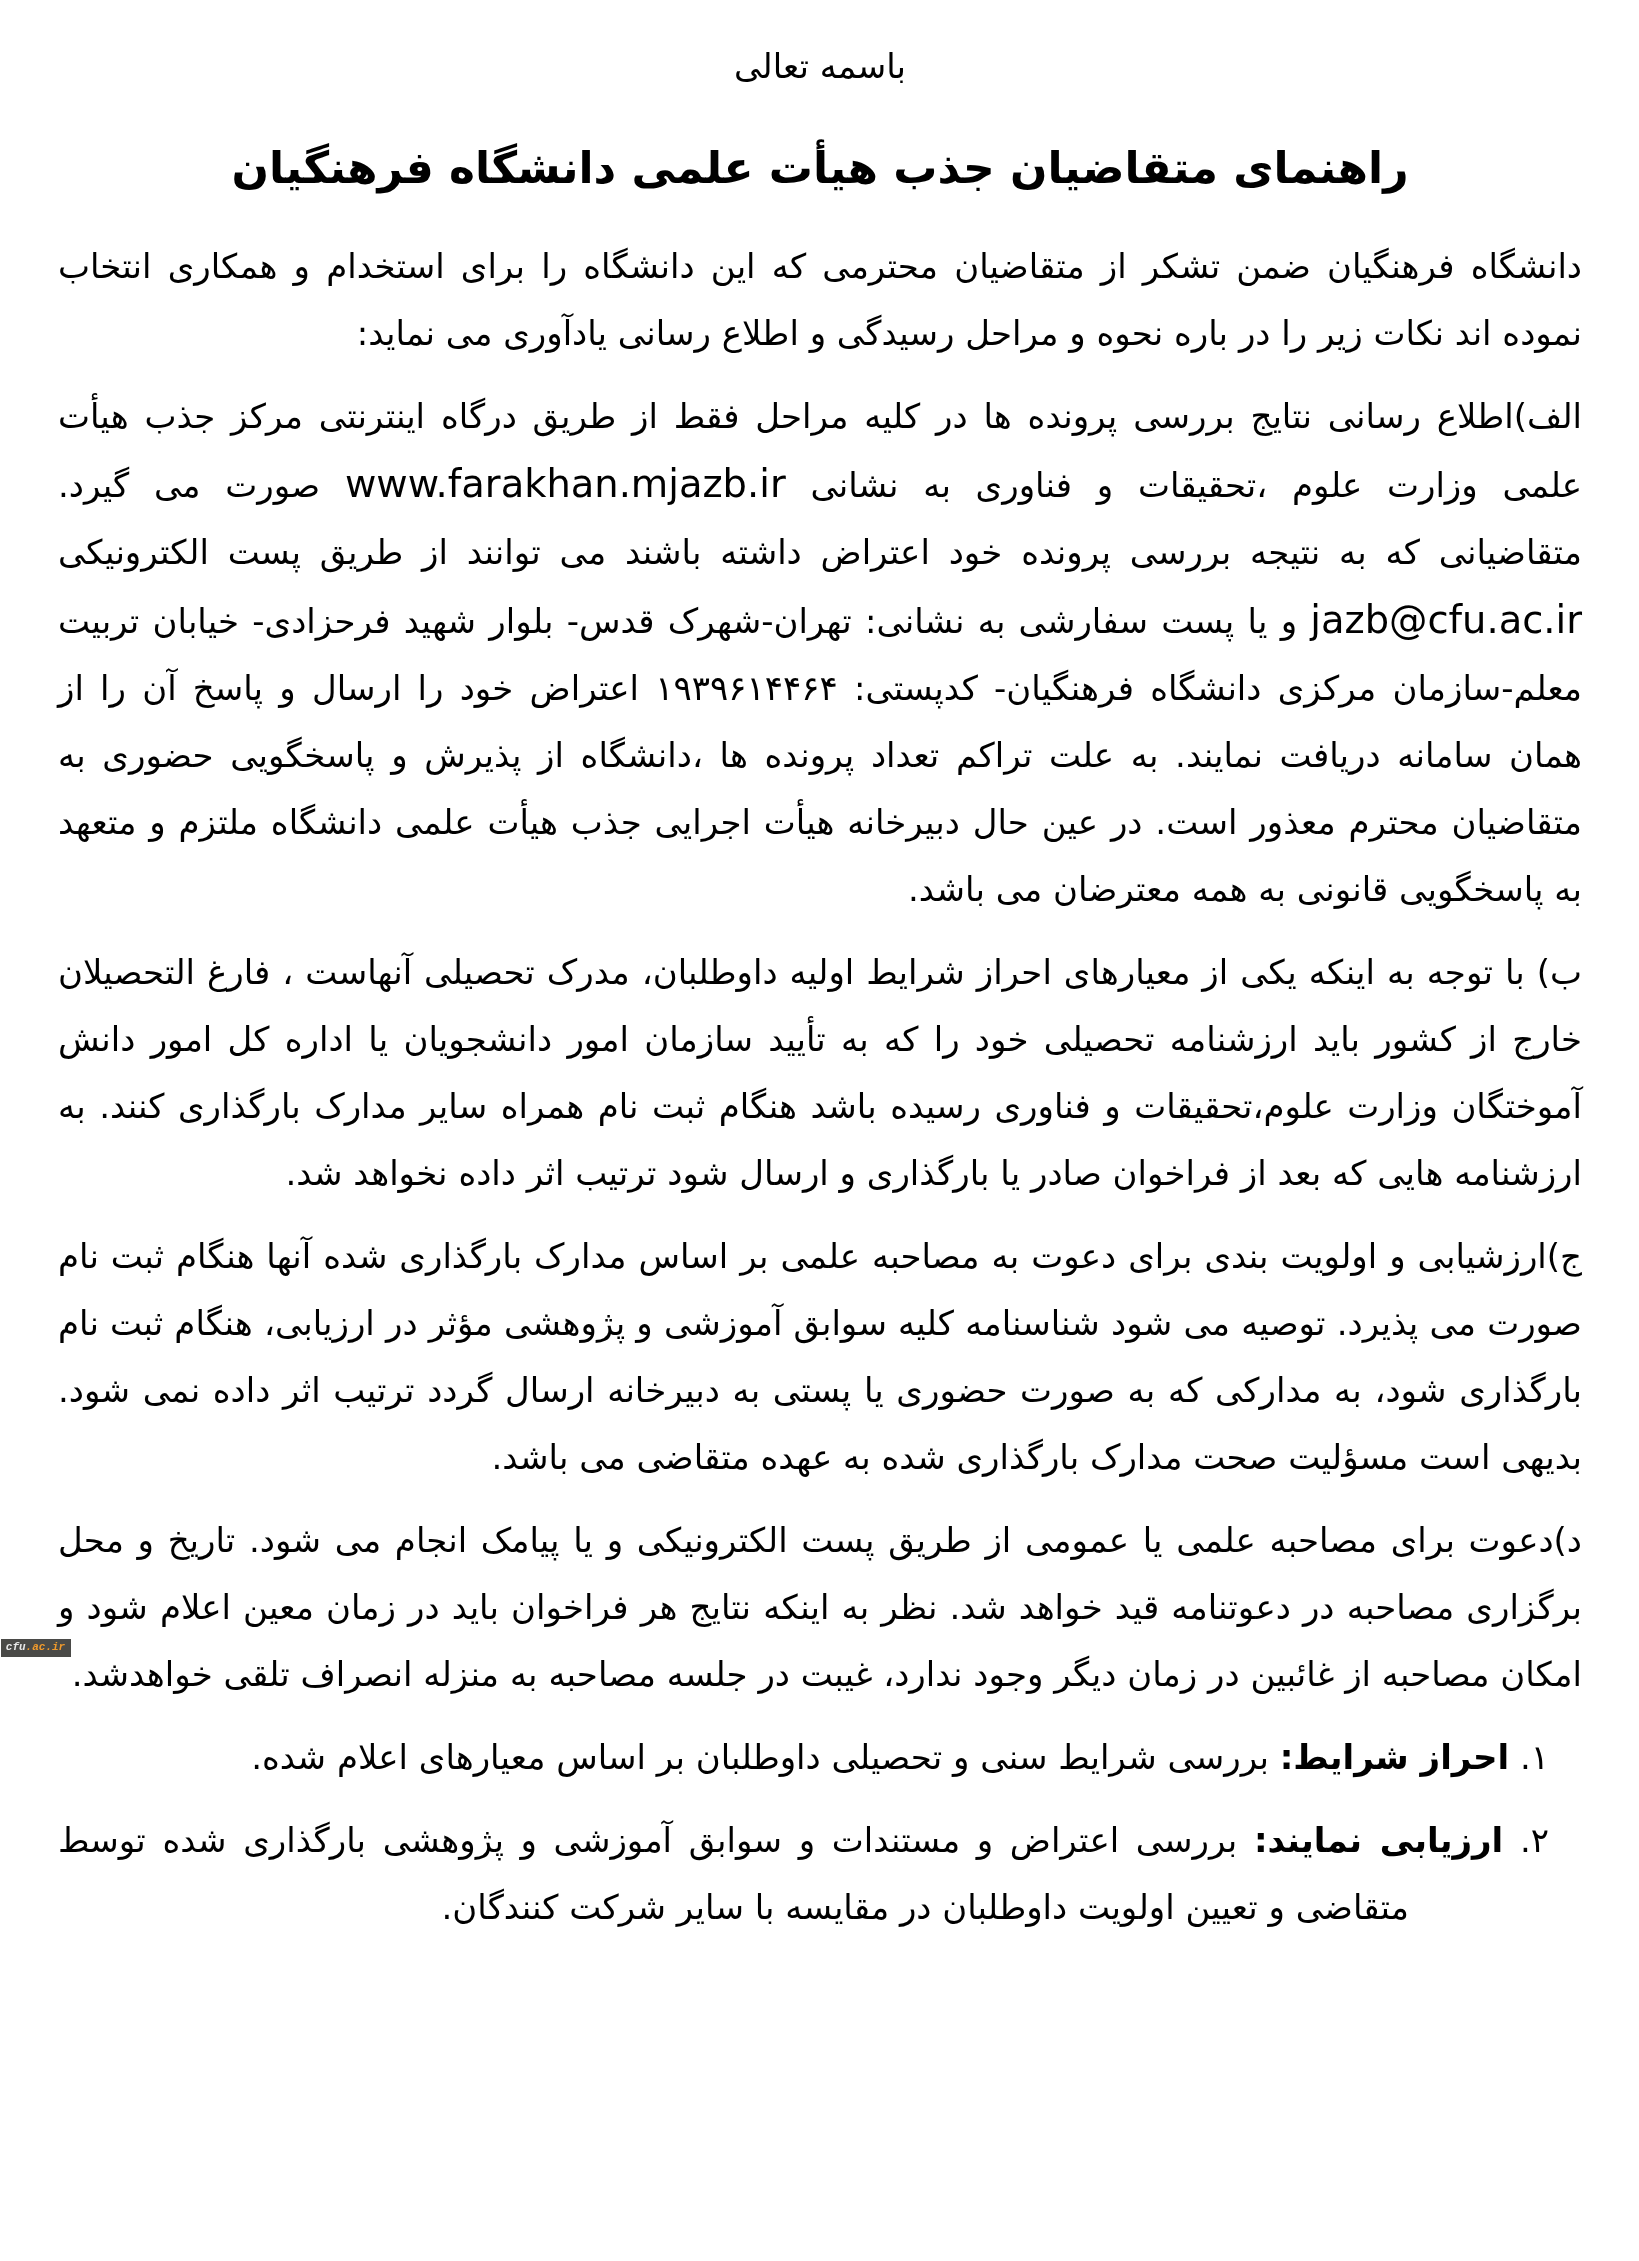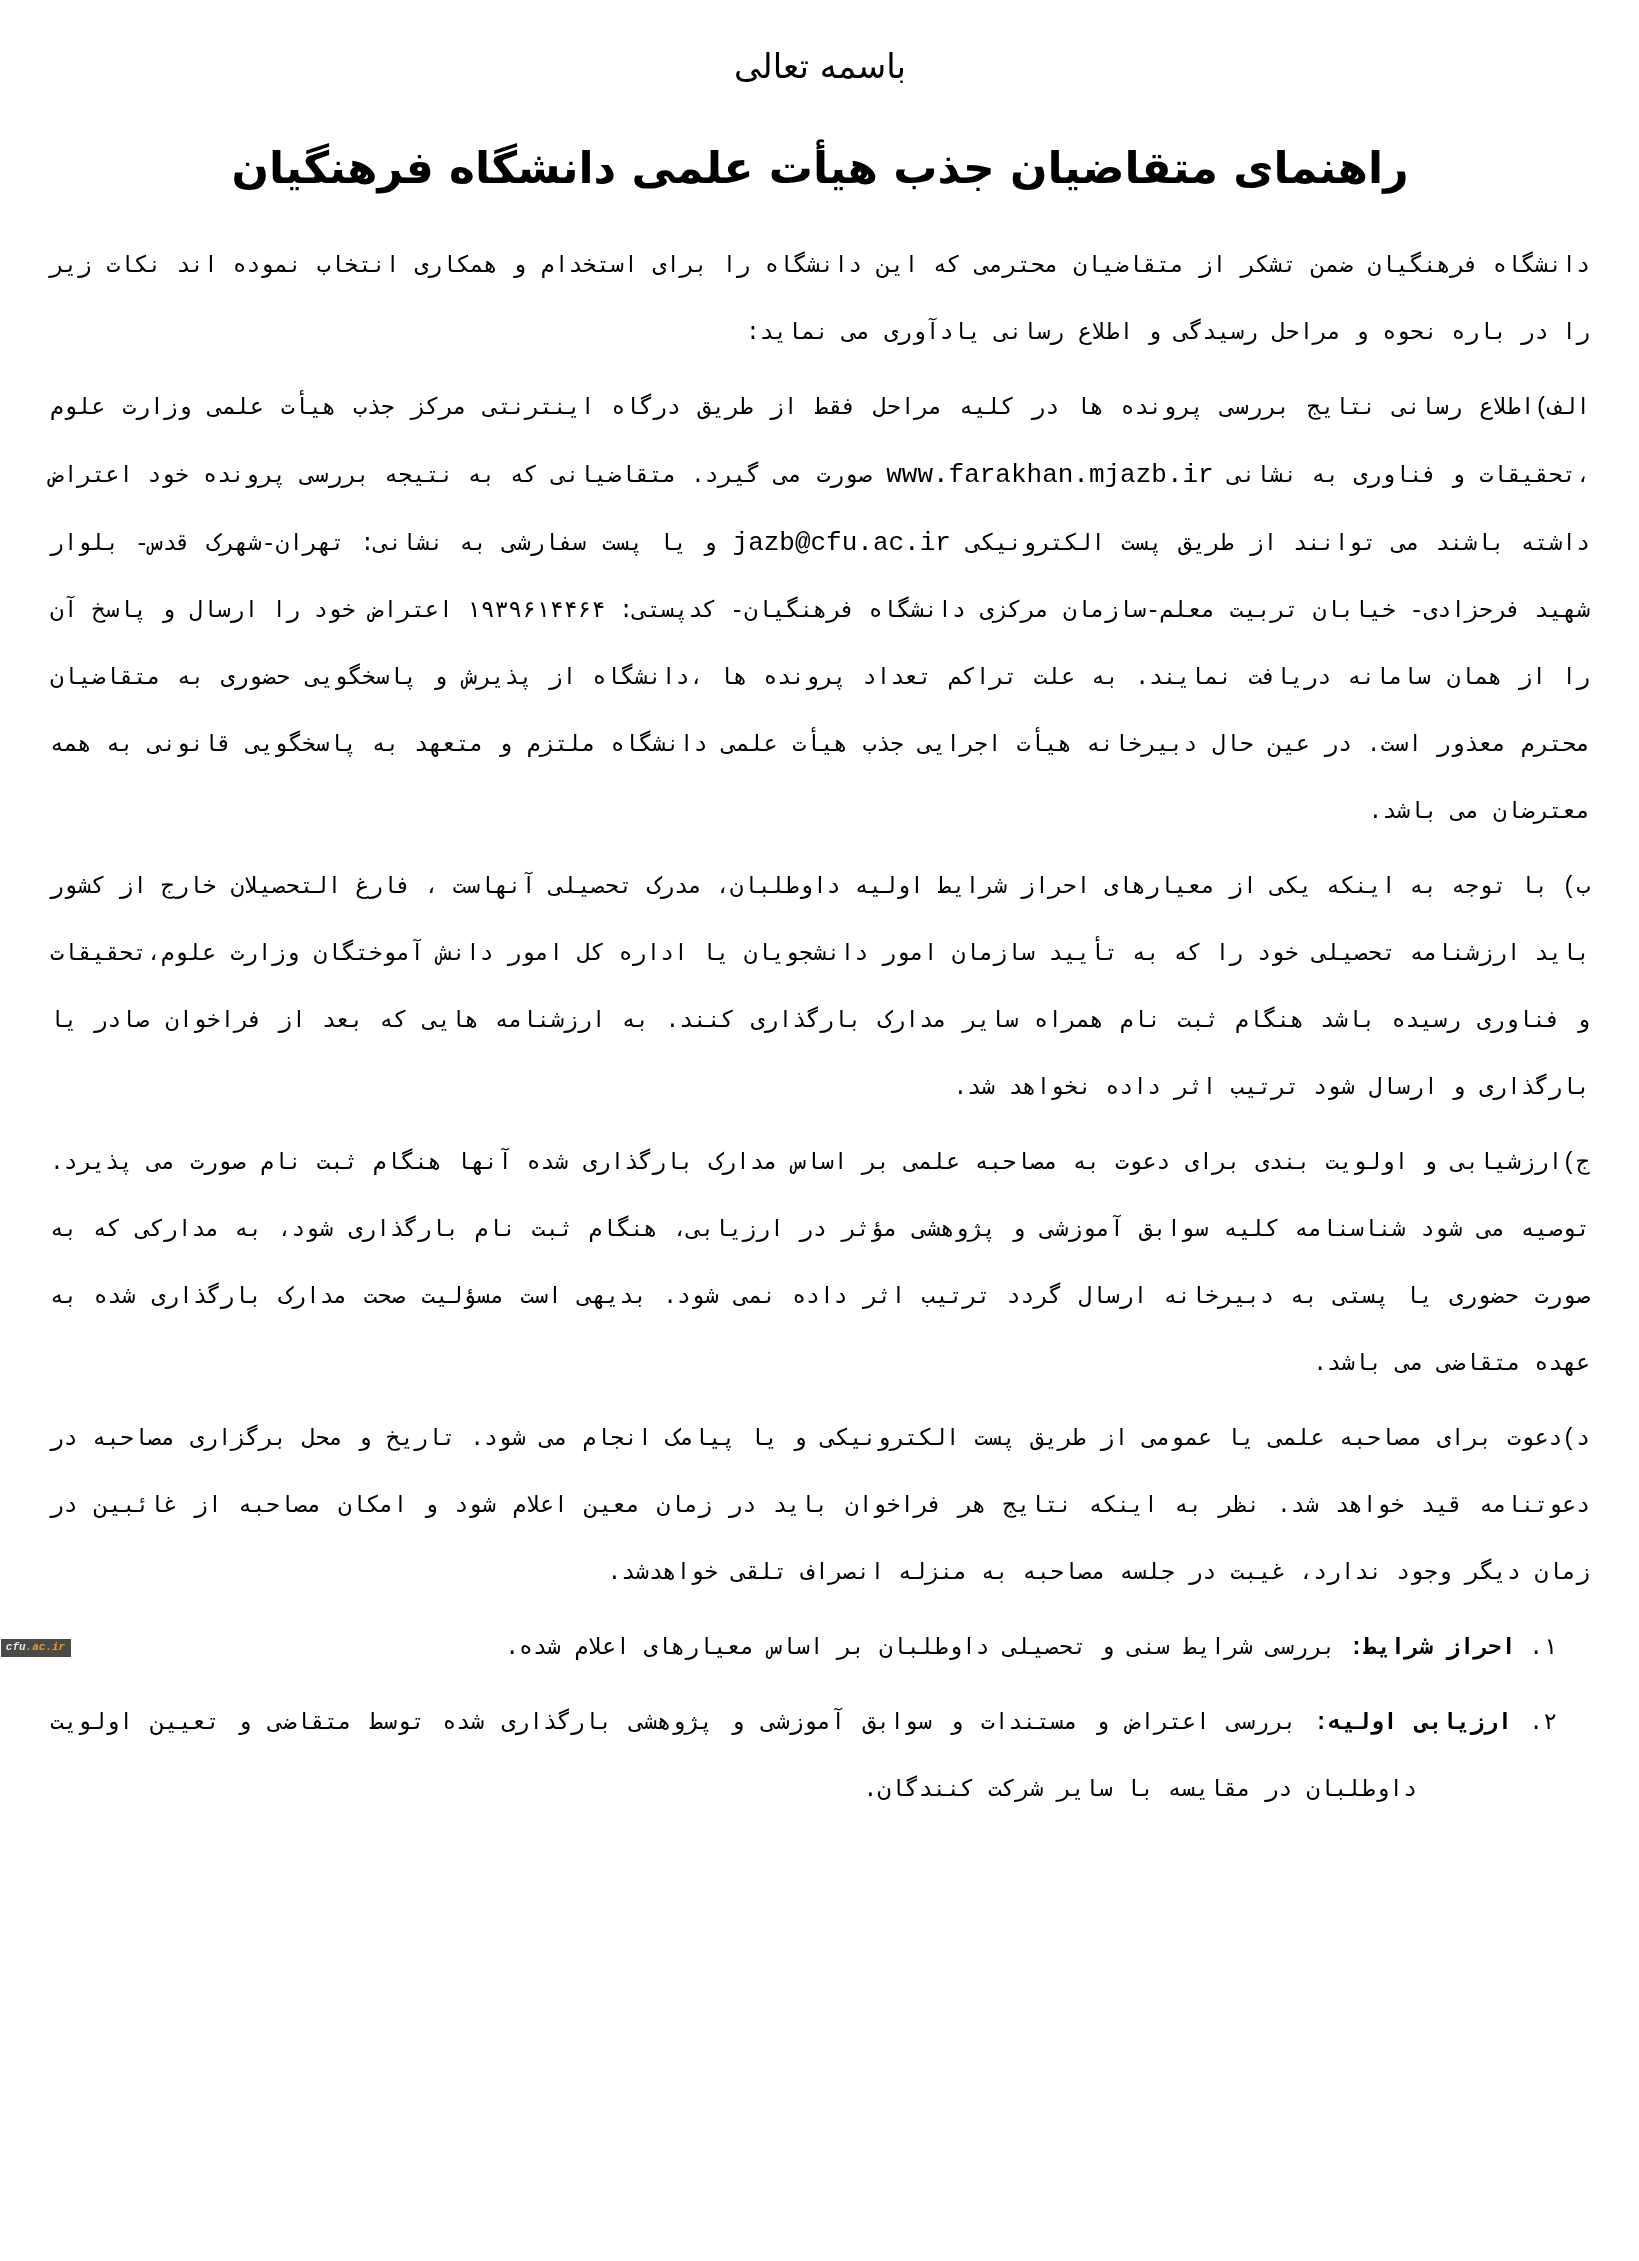--- a/index.html
+++ b/index.html
@@ -31,25 +31,24 @@
     margin-top: 19px;
   }
   .title {
     text-align: center;
     font-size: 44px;
     line-height: 61px;
     font-weight: bold;
     margin: 45px 0 35px 0;
   }
   .para {
-    font-size: 23px;
+    font-size: 34px;
     line-height: 67px;
     text-align: justify;
-    margin: 8px;
-    font-family: Liberation Mono, monospace;
+    margin: 16px;
   }
   
   .para.list-item {
     padding-right: 173px;
     text-indent: -140px;
   }
   .seg-fa { }
   .seg-bold { font-weight: bold; }
   .seg-num { }
   .seg-latin {
@@ -82,18 +81,18 @@
 
   <h1 class="title">راهنمای متقاضیان جذب هیأت علمی دانشگاه فرهنگیان</h1>
 
   <div id="paragraphs">
       <div class="para"><span class="seg-fa">دانشگاه فرهنگیان ضمن تشکر از متقاضیان محترمی که این دانشگاه را برای استخدام و همکاری انتخاب نموده اند نکات زیر را در باره نحوه و مراحل رسیدگی و اطلاع رسانی یادآوری می نماید:</span></div>
       <div class="para"><span class="seg-fa">الف)اطلاع رسانی نتایج بررسی پرونده ها در کلیه مراحل فقط از طریق درگاه اینترنتی مرکز جذب هیأت علمی وزارت علوم ،تحقیقات و فناوری به نشانی </span><span class="seg-latin">www.farakhan.mjazb.ir</span><span class="seg-fa"> صورت می گیرد. متقاضیانی که به نتیجه بررسی پرونده خود اعتراض داشته باشند می توانند از طریق پست الکترونیکی </span><span class="seg-latin">jazb@cfu.ac.ir</span><span class="seg-fa"> و یا پست سفارشی به نشانی: تهران-شهرک قدس- بلوار شهید فرحزادی- خیابان تربیت معلم-سازمان مرکزی دانشگاه فرهنگیان- کدپستی: ۱۹۳۹۶۱۴۴۶۴ اعتراض خود را ارسال و پاسخ آن را از همان سامانه دریافت نمایند. به علت تراکم تعداد پرونده ها ،دانشگاه از پذیرش و پاسخگویی حضوری به متقاضیان محترم معذور است. در عین حال دبیرخانه هیأت اجرایی جذب هیأت علمی دانشگاه ملتزم و متعهد به پاسخگویی قانونی به همه معترضان می باشد.</span></div>
       <div class="para"><span class="seg-fa">ب) با توجه به اینکه یکی از معیارهای احراز شرایط اولیه داوطلبان، مدرک تحصیلی آنهاست ، فارغ التحصیلان خارج از کشور باید ارزشنامه تحصیلی خود را که به تأیید سازمان امور دانشجویان یا اداره کل امور دانش آموختگان وزارت علوم،تحقیقات و فناوری رسیده باشد هنگام ثبت نام همراه سایر مدارک بارگذاری کنند. به ارزشنامه هایی که بعد از فراخوان صادر یا بارگذاری و ارسال شود ترتیب اثر داده نخواهد شد.</span></div>
       <div class="para"><span class="seg-fa">ج)ارزشیابی و اولویت بندی برای دعوت به مصاحبه علمی بر اساس مدارک بارگذاری شده آنها هنگام ثبت نام صورت می پذیرد. توصیه می شود شناسنامه کلیه سوابق آموزشی و پژوهشی مؤثر در ارزیابی، هنگام ثبت نام بارگذاری شود، به مدارکی که به صورت حضوری یا پستی به دبیرخانه ارسال گردد ترتیب اثر داده نمی شود. بدیهی است مسؤلیت صحت مدارک بارگذاری شده به عهده متقاضی می باشد.</span></div>
       <div class="para"><span class="seg-fa">د)دعوت برای مصاحبه علمی یا عمومی از طریق پست الکترونیکی و یا پیامک انجام می شود. تاریخ و محل برگزاری مصاحبه در دعوتنامه قید خواهد شد. نظر به اینکه نتایج هر فراخوان باید در زمان معین اعلام شود و امکان مصاحبه از غائبین در زمان دیگر وجود ندارد، غیبت در جلسه مصاحبه به منزله انصراف تلقی خواهدشد.</span></div>
       <div class="para list-item"><span class="seg-num">۱.  </span><span class="seg-bold">احراز شرایط:</span><span class="seg-fa"> بررسی شرایط سنی و تحصیلی داوطلبان بر اساس معیارهای اعلام شده.</span></div>
-      <div class="para list-item"><span class="seg-num">۲.  </span><span class="seg-bold">ارزیابی اولیه:</span><span class="seg-fa"> بررسی اعتراض و مستندات و سوابق آموزشی و پژوهشی بارگذاری شده توسط متقاضی و تعیین اولویت داوطلبان در مقایسه با سایر شرکت کنندگان.</span></div>
+      <div class="para list-item"><span class="seg-num">۲.  </span><span class="seg-bold">ارزیابی نمایند:</span><span class="seg-fa"> بررسی اعتراض و مستندات و سوابق آموزشی و پژوهشی بارگذاری شده توسط متقاضی و تعیین اولویت داوطلبان در مقایسه با سایر شرکت کنندگان.</span></div>
     </div>
 
   <div class="watermark"><span class="wm-prefix">cfu</span><span class="wm-suffix">.ac.ir</span></div>
 </div>
 
 
 </body></html>

